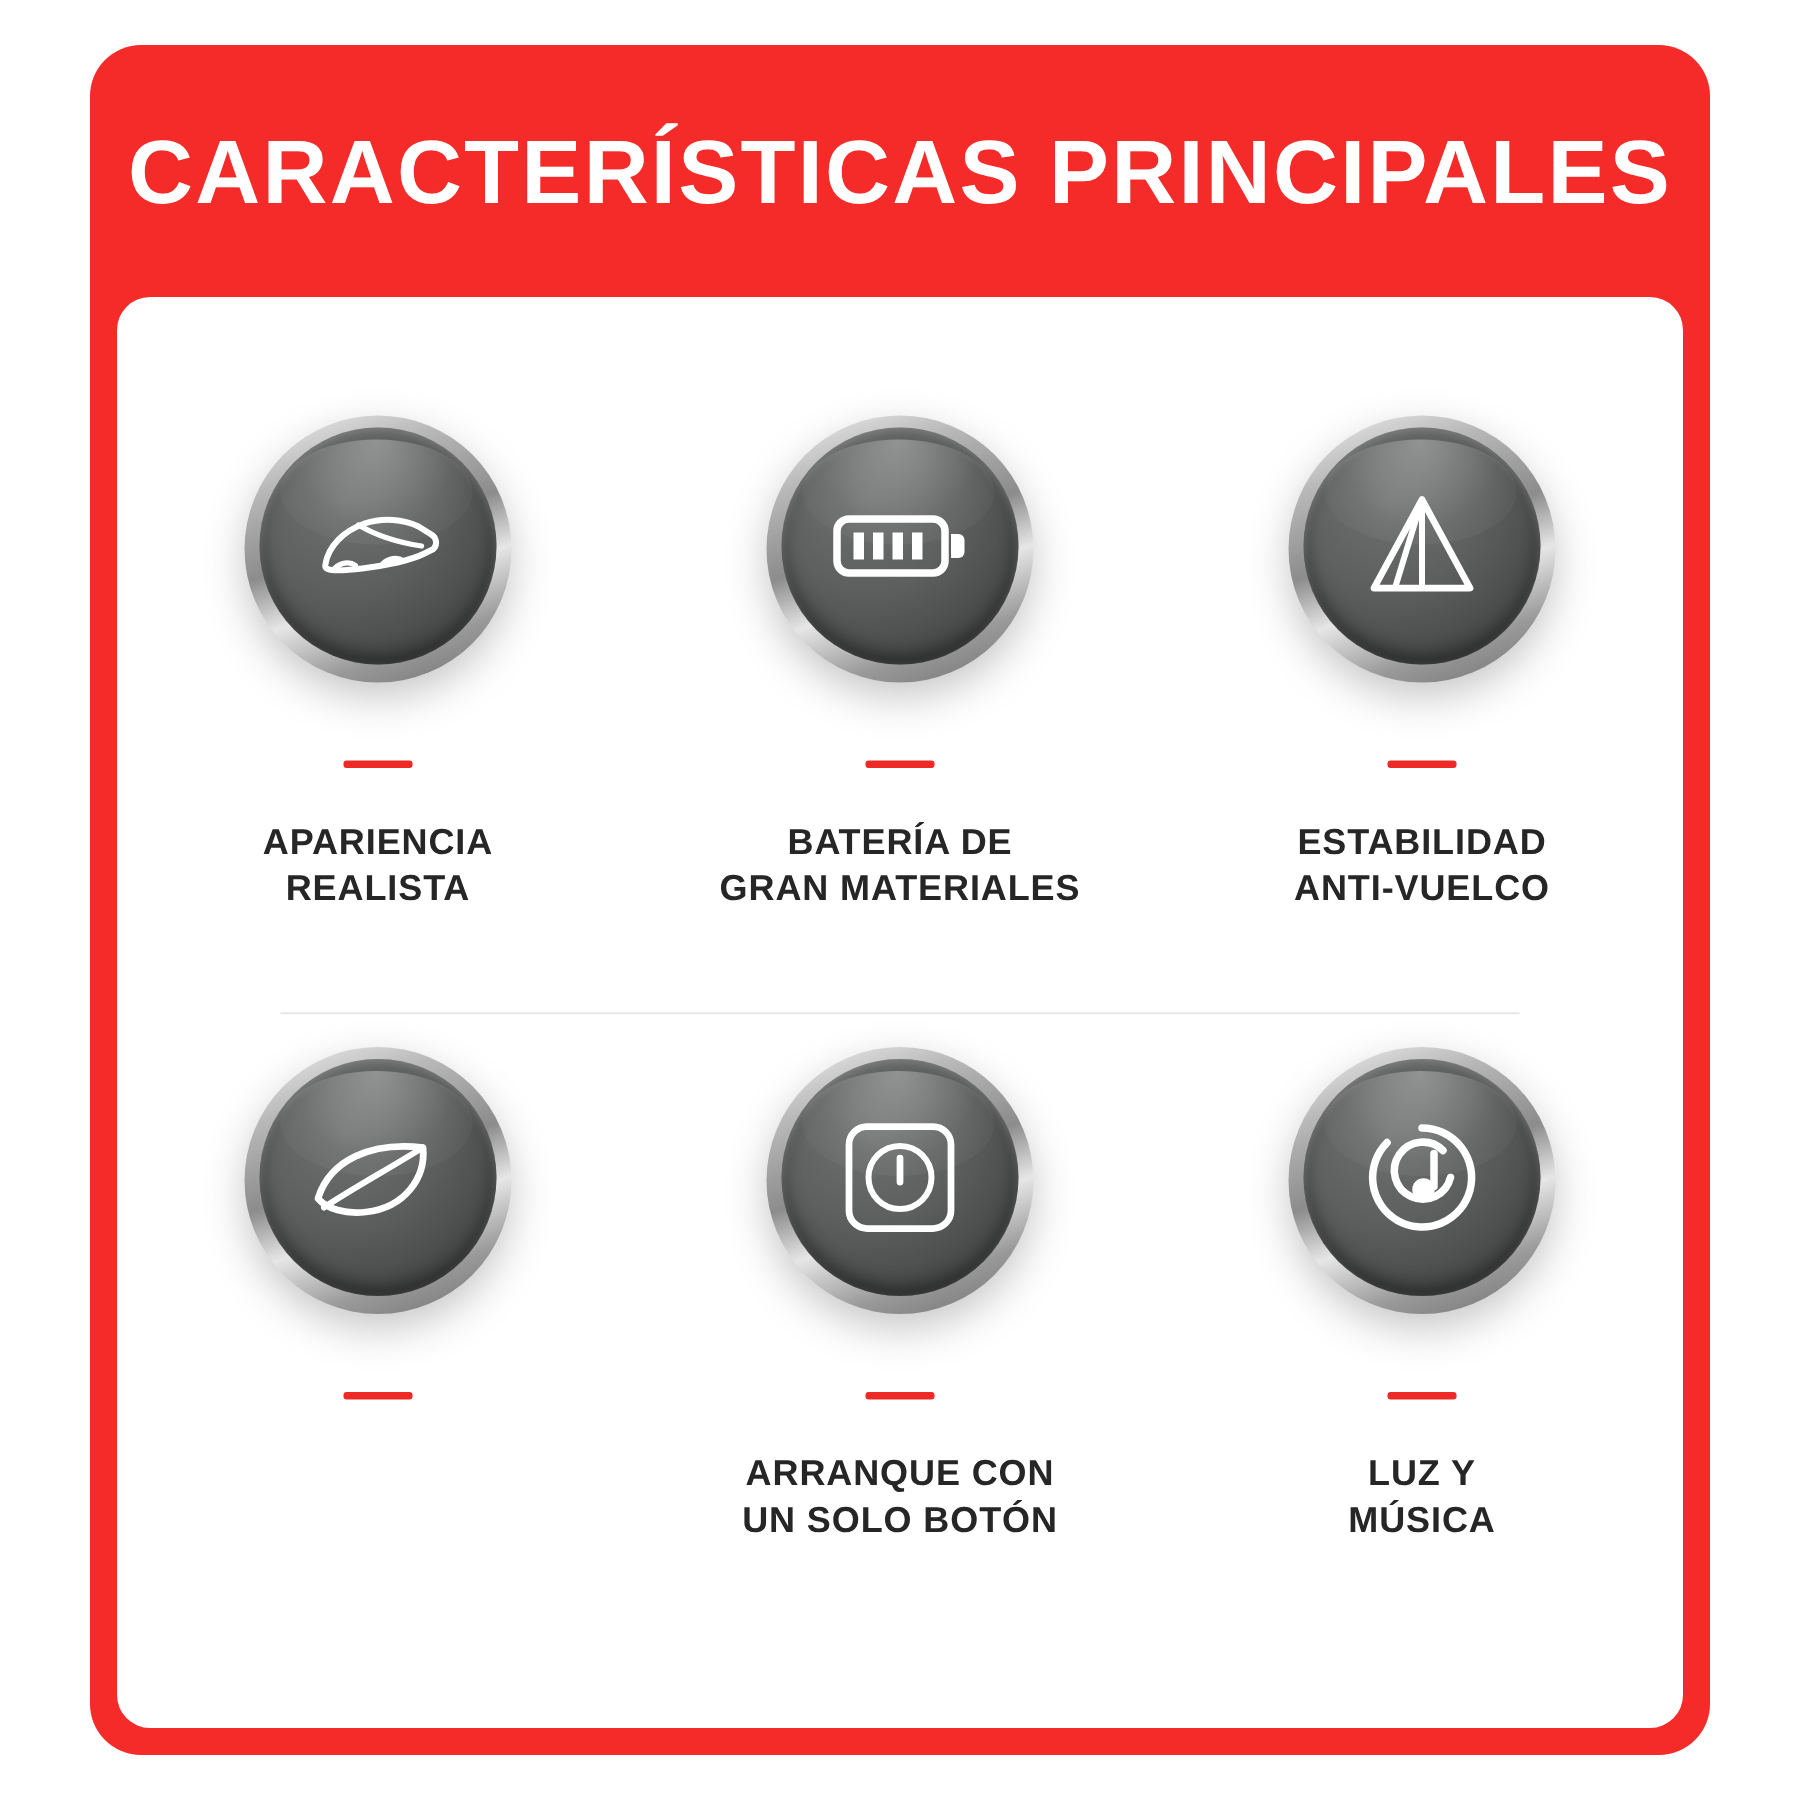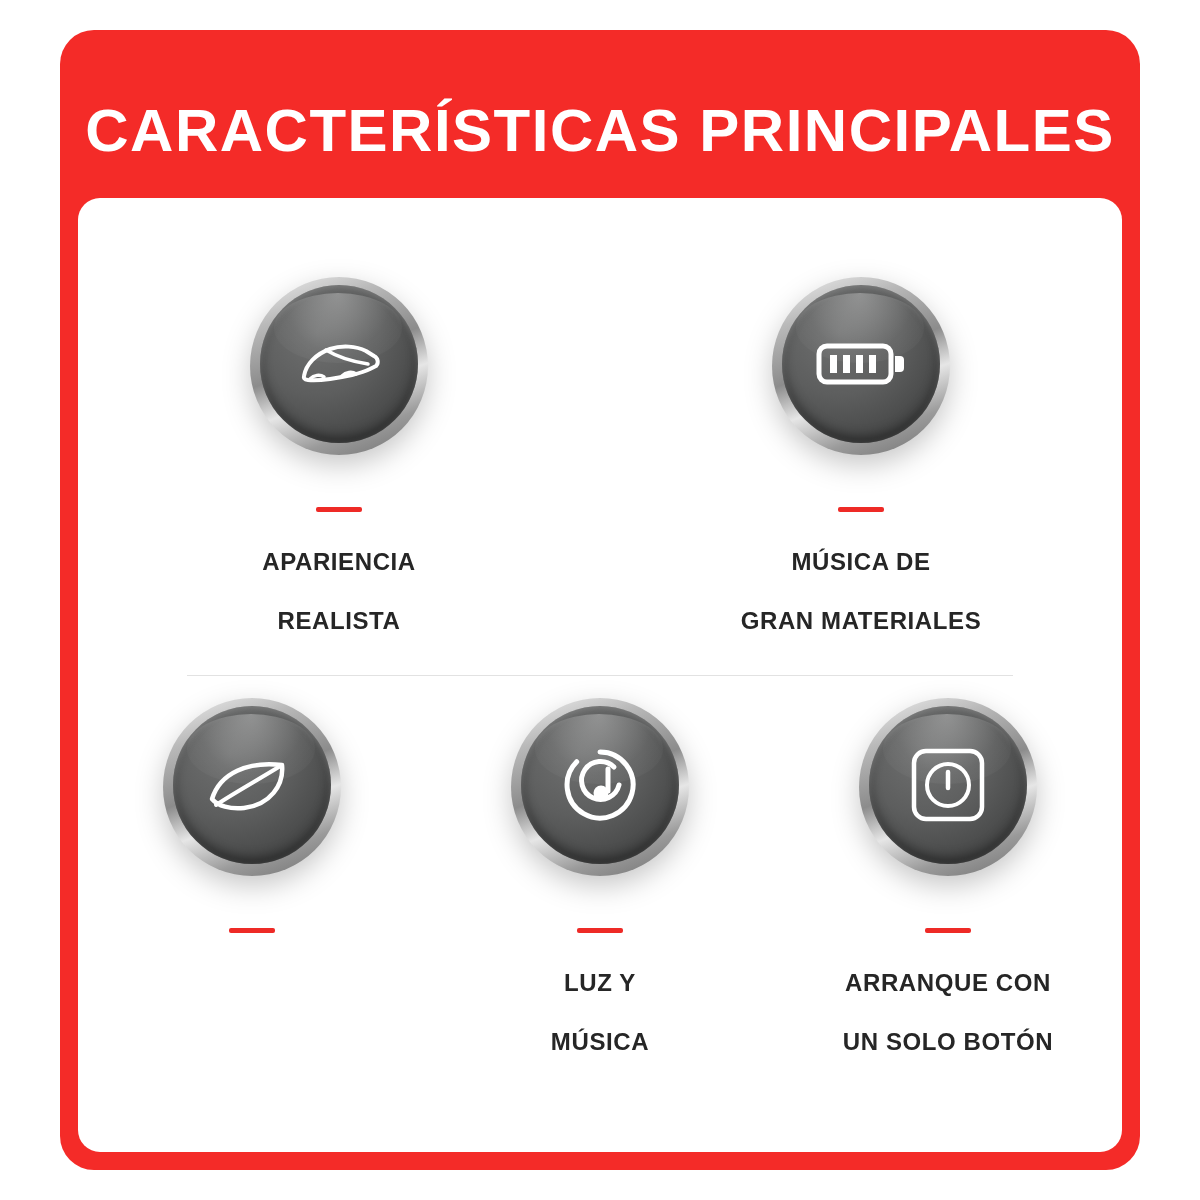--- a/index.html
+++ b/index.html
@@ -21,21 +21,21 @@
   }
 
   .card {
     position: relative;
     width: 1080px;
     height: 1140px;
     margin: 0 auto;
     background: #f42b28;
     border-radius: 34px;
     box-sizing: border-box;
-    padding: 16px;
+    padding: 0;
     overflow: hidden;
   }
 
   .header {
     height: 168px;
     display: flex;
     align-items: center;
     justify-content: center;
   }
 
@@ -145,21 +145,21 @@
   .caption {
     margin-top: 34px;
     text-align: center;
     color: #262626;
     font-size: 24px;
     font-weight: bold;
     letter-spacing: 0.6px;
     line-height: 1.32;
   }
 
-  .caption .l2 { display: block; margin-top: 28px; }
+  .caption .l2 { display: block; }
 </style>
 </head>
 <body>
 
 <div class="poster">
   <div class="card">
 
     <div class="header">
       <div class="header-title">CARACTERÍSTICAS PRINCIPALES</div>
     </div>
@@ -202,25 +202,45 @@
                   <rect x="28" y="17" width="7" height="18" fill="#ffffff"></rect>
                   <rect x="41" y="17" width="7" height="18" fill="#ffffff"></rect>
                   <rect x="54" y="17" width="7" height="18" fill="#ffffff"></rect>
                 </svg>
               </span>
             </div>
             <div class="knob-gloss"></div>
           </div>
           <div class="tick"></div>
           <div class="caption">
-            <span>MÚSICA DE</span>
+            <span>BATERÍA DE</span>
             <span class="l2">GRAN MATERIALES</span>
           </div>
         </div>
 
+        <div class="feature">
+          <div class="knob-wrap">
+            <div class="knob-outer"></div>
+            <div class="knob-inner">
+              <span class="knob-icon">
+                <svg width="76" height="72" viewBox="0 0 76 72">
+                  <path d="M38 5 L70 64 L6 64 Z" fill="none" stroke="#ffffff" stroke-width="4.5" stroke-linejoin="round"></path>
+                  <path d="M38 5 L38 64" fill="none" stroke="#ffffff" stroke-width="4"></path>
+                  <path d="M38 5 L20 64" fill="none" stroke="#ffffff" stroke-width="4"></path>
+                </svg>
+              </span>
+            </div>
+            <div class="knob-gloss"></div>
+          </div>
+          <div class="tick"></div>
+          <div class="caption">
+            <span>ESTABILIDAD</span>
+            <span class="l2">ANTI-VUELCO</span>
+          </div>
+        </div>
 
       </div>
 
       <div class="divider"></div>
 
       <div class="row">
 
         <div class="feature">
           <div class="knob-wrap">
             <div class="knob-outer"></div>
@@ -228,20 +248,41 @@
               <span class="knob-icon">
                 <svg width="96" height="64" viewBox="0 0 96 64">
                   <path d="M8 46 C16 20 44 8 78 12 C80 32 66 52 40 55 C26 56.5 14 53 8 46 Z" fill="none" stroke="#ffffff" stroke-width="4.5" stroke-linejoin="round"></path>
                   <path d="M12 52 C30 40 52 28 78 12" fill="none" stroke="#ffffff" stroke-width="4" stroke-linecap="round"></path>
                 </svg>
               </span>
             </div>
             <div class="knob-gloss"></div>
           </div>
           <div class="tick"></div>
+        </div>
+
+        <div class="feature">
+          <div class="knob-wrap">
+            <div class="knob-outer"></div>
+            <div class="knob-inner">
+              <span class="knob-icon">
+                <svg width="78" height="78" viewBox="0 0 78 78">
+                  <rect x="5" y="5" width="68" height="68" rx="12" ry="12" fill="none" stroke="#ffffff" stroke-width="4.5"></rect>
+                  <circle cx="39" cy="39" r="21" fill="none" stroke="#ffffff" stroke-width="4"></circle>
+                  <path d="M39 26 L39 42" fill="none" stroke="#ffffff" stroke-width="4.5" stroke-linecap="round"></path>
+                </svg>
+              </span>
+            </div>
+            <div class="knob-gloss"></div>
+          </div>
+          <div class="tick"></div>
+          <div class="caption">
+            <span>ARRANQUE CON</span>
+            <span class="l2">UN SOLO BOTÓN</span>
+          </div>
         </div>
 
         <div class="feature">
           <div class="knob-wrap">
             <div class="knob-outer"></div>
             <div class="knob-inner">
               <span class="knob-icon">
                 <svg width="76" height="76" viewBox="0 0 76 76">
                   <path d="M38 5 a33 33 0 1 1 -23.3 9.7" fill="none" stroke="#ffffff" stroke-width="5" stroke-linecap="round"></path>
                   <path d="M52 20 a19 19 0 1 0 5 18" fill="none" stroke="#ffffff" stroke-width="5" stroke-linecap="round"></path>
@@ -252,38 +293,17 @@
             </div>
             <div class="knob-gloss"></div>
           </div>
           <div class="tick"></div>
           <div class="caption">
             <span>LUZ Y</span>
             <span class="l2">MÚSICA</span>
           </div>
         </div>
 
-        <div class="feature">
-          <div class="knob-wrap">
-            <div class="knob-outer"></div>
-            <div class="knob-inner">
-              <span class="knob-icon">
-                <svg width="78" height="78" viewBox="0 0 78 78">
-                  <rect x="5" y="5" width="68" height="68" rx="12" ry="12" fill="none" stroke="#ffffff" stroke-width="4.5"></rect>
-                  <circle cx="39" cy="39" r="21" fill="none" stroke="#ffffff" stroke-width="4"></circle>
-                  <path d="M39 26 L39 42" fill="none" stroke="#ffffff" stroke-width="4.5" stroke-linecap="round"></path>
-                </svg>
-              </span>
-            </div>
-            <div class="knob-gloss"></div>
-          </div>
-          <div class="tick"></div>
-          <div class="caption">
-            <span>ARRANQUE CON</span>
-            <span class="l2">UN SOLO BOTÓN</span>
-          </div>
-        </div>
-
       </div>
 
     </div>
   </div>
 </div>
 
 </body></html>

